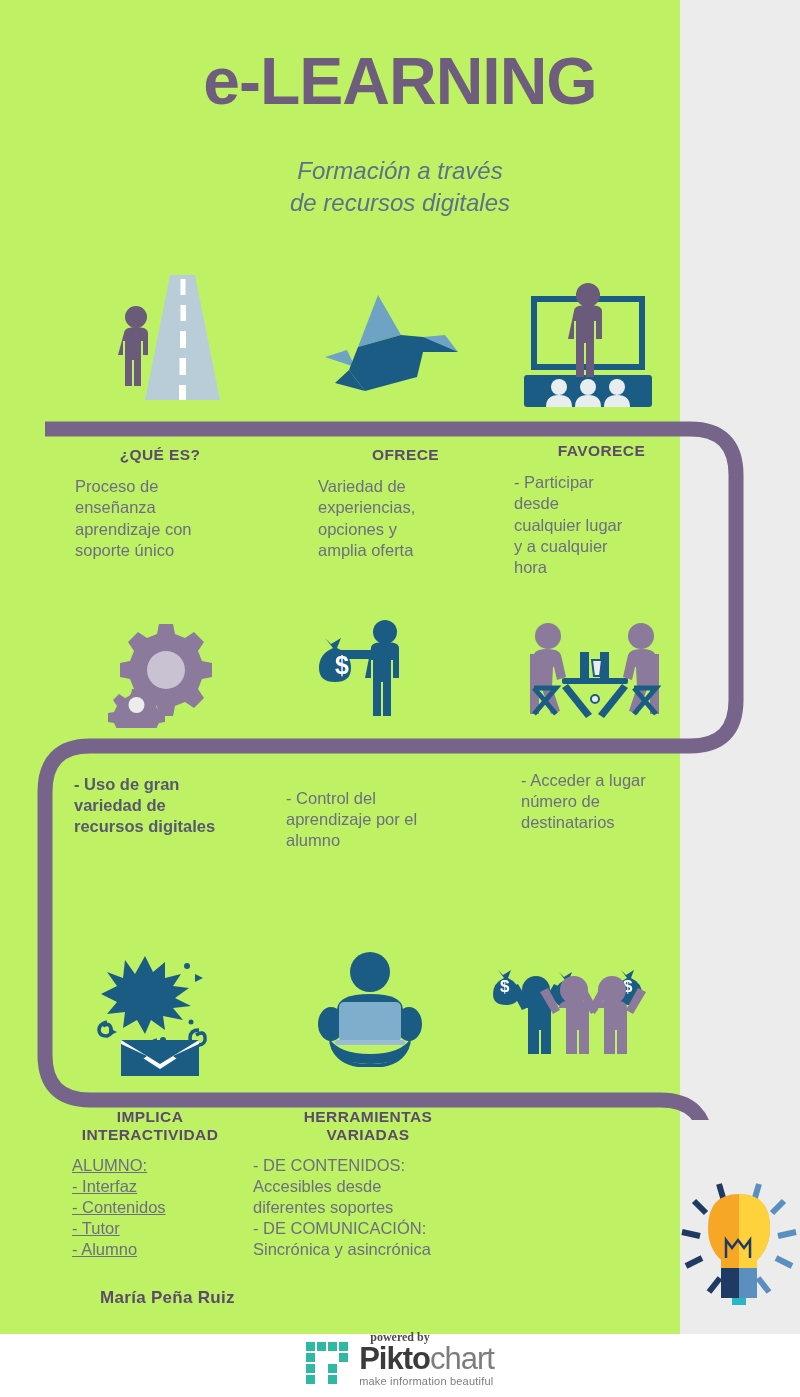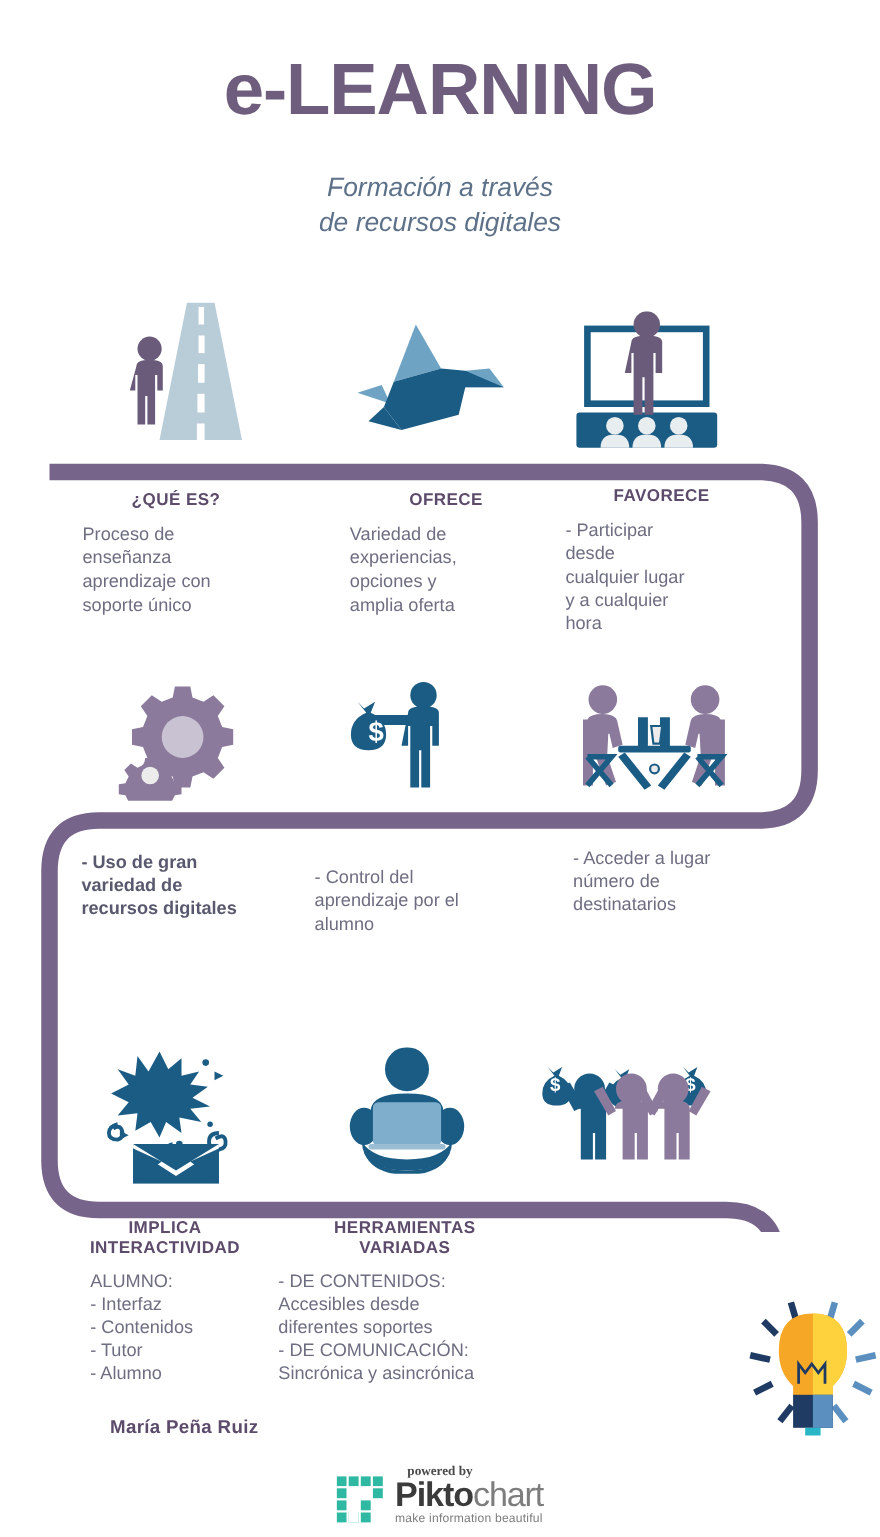--- a/index.html
+++ b/index.html
@@ -3,21 +3,21 @@
 <meta charset="utf-8">
 <style>
   html,body{margin:0;padding:0;}
   body{
     width:800px;height:1397px;
     background:#ececec;
     font-family:"Liberation Sans", sans-serif;
     overflow:hidden;
     position:relative;
   }
-  #canvas{position:relative;width:800px;height:1397px;background:#ffffff;}
+  #canvas{position:relative;width:680px;height:1397px;background:#bef264;}
 
   
   .title{
     position:absolute;left:0;top:48px;width:800px;text-align:center;
     font-size:66px;font-weight:bold;letter-spacing:-1px;
     color:#6f5d7d;line-height:1;
   }
   .subtitle{
     position:absolute;left:0;top:155px;width:800px;text-align:center;
     font-size:24px;color:#5d7189;line-height:1.35;font-weight:normal;font-style:italic;
@@ -252,21 +252,21 @@
       <circle cx="120" cy="38" r="14"></circle>
       <path d="M105 56 q0-8 15-8 t15 8 l0 46 -10 0 0-24 -2 0 0 24 -11 0 0-46 z"></path>
       <path d="M106 58 l-12 -22 -8 4 13 22 z"></path>
       <path d="M134 58 l12 -22 8 4 -13 22 z"></path>
     </g>
   </svg>
 
   <div class="col" style="left:64px;top:1108px;width:172px;">
     <div class="heading" style="white-space:pre-line;">IMPLICA
 INTERACTIVIDAD</div>
-    <div class="body" style="margin-top:10px;margin-left:18px;white-space:pre-line;">ALUMNO:
+    <div class="body" style="margin-top:10px;margin-left:8px;white-space:pre-line;text-decoration:underline;">ALUMNO:
 - Interfaz
 - Contenidos
 - Tutor
 - Alumno</div>
   </div>
 
   <div class="col" style="left:253px;top:1108px;width:230px;">
     <div class="heading" style="white-space:pre-line;">HERRAMIENTAS
 VARIADAS</div>
     <div class="body" style="margin-top:10px;white-space:pre-line;">- DE CONTENIDOS:

